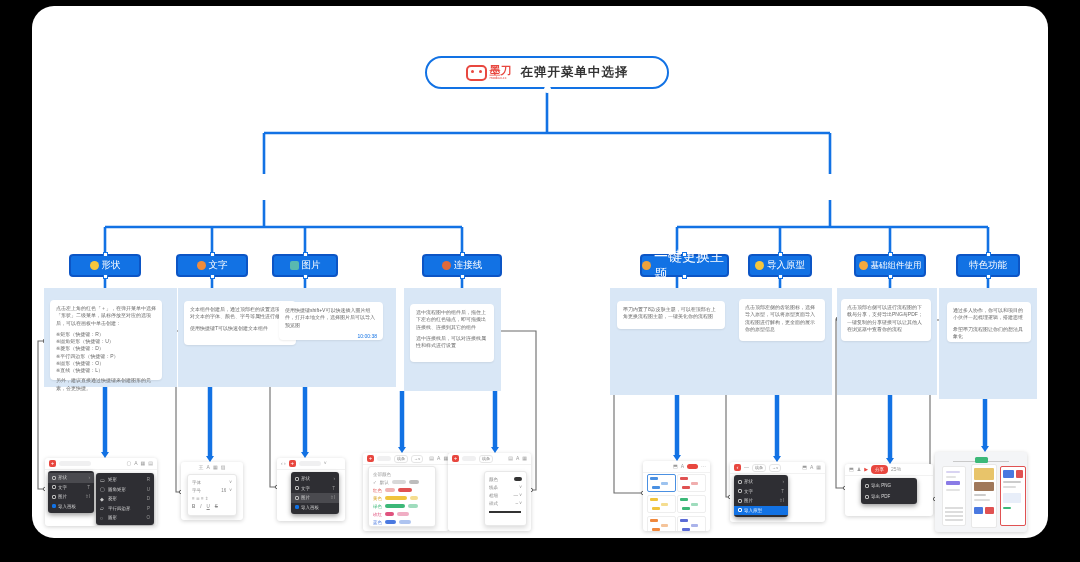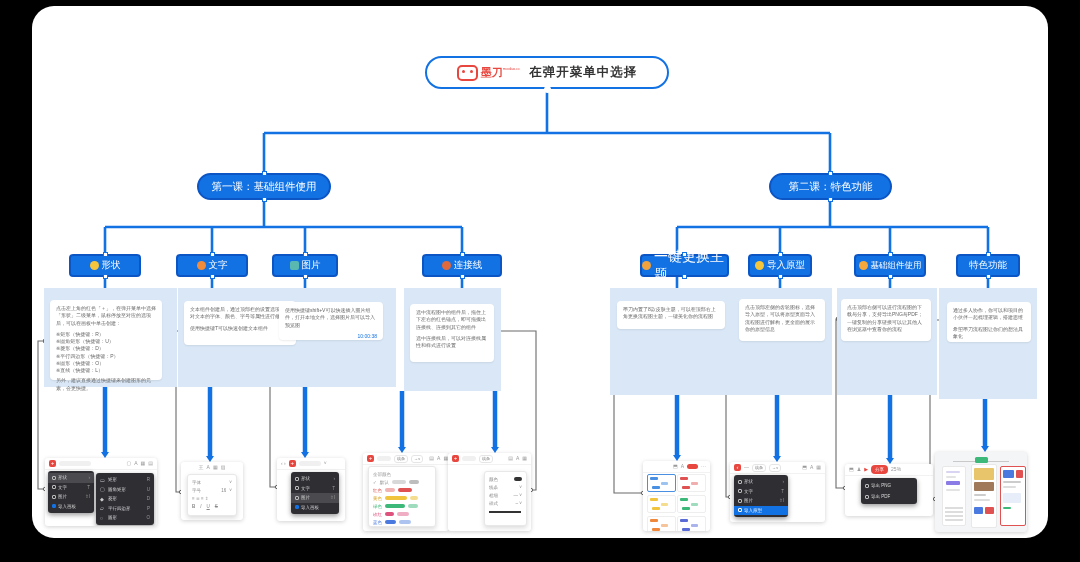--- a/index.html
+++ b/index.html
@@ -8,21 +8,21 @@
   .sheet{position:absolute;left:32px;top:6px;width:1016px;height:532px;background:#fff;border-radius:22px;}
   svg.wires{position:absolute;left:0;top:0;pointer-events:none;}
 
   
   .rootnode{position:absolute;left:425px;top:56px;width:244px;height:33px;background:#fff;
     border:2.5px solid #1272e4;border-radius:18px;display:flex;align-items:center;justify-content:center;gap:9px;box-sizing:border-box;}
   .logo{display:flex;align-items:center;gap:3px;}
   .logo-badge{width:17px;height:12px;border:2px solid #e8473f;border-radius:5px;position:relative;}
   .logo-badge i{position:absolute;top:3px;width:3px;height:3px;background:#e8473f;border-radius:50%;}
   .logo-badge i.l{left:3px}.logo-badge i.r{right:3px}
-  .logo-txt{display:flex;flex-direction:row;line-height:1;}
+  .logo-txt{display:flex;flex-direction:column;line-height:1;}
   .logo-cn{color:#e8473f;font-weight:bold;font-size:11px;}
   .logo-dm{color:#e8473f;font-size:4px;}
   .root-title{font-size:12.5px;font-weight:bold;color:#333;letter-spacing:1px;}
   .rootdot{position:absolute;left:50%;bottom:-6px;width:7px;height:7px;margin-left:-3.5px;background:#fff;border-radius:50%;}
 
   .lesson{position:absolute;height:27px;background:#1272e4;border:2px solid #0c55c5;border-radius:14px;
     color:#fff;font-size:10.5px;display:flex;align-items:center;justify-content:center;box-sizing:border-box;}
   .cnode{position:absolute;top:254px;height:23px;background:#1272e4;border:2px solid #0c55c5;border-radius:4px;
     color:#fff;font-size:9.5px;display:flex;align-items:center;justify-content:center;gap:3px;box-sizing:border-box;}
   .handle-t,.handle-b{position:absolute;left:50%;width:5px;height:5px;margin-left:-2.5px;background:#fff;border:1px solid #1272e4;box-sizing:border-box;}
@@ -158,30 +158,20 @@
         </span>
       <span class="logo-txt">
         <span class="logo-cn">墨刀</span>
         <span class="logo-dm">modao.cc</span>
       </span>
     </span>
     <span class="root-title">在弹开菜单中选择</span>
     <span class="rootdot"></span>
   </div>
 
-  <div class="lesson" style="left:197px;top:173px;width:134px;">
-    <span>第一课：基础组件使用</span>
-    <span class="handle-t"></span>
-    <span class="handle-b"></span>
-  </div>
-  <div class="lesson" style="left:769px;top:173px;width:123px;">
-    <span>第二课：特色功能</span>
-    <span class="handle-t"></span>
-    <span class="handle-b"></span>
-  </div>
 
   <div class="cnode" style="left:69px;width:72px;">
     <span class="nicon ic-bulb"></span>
     <span>形状</span>
     <span class="handle-t"></span>
       <span class="handle-b"></span>
   </div>
   <div class="cnode" style="left:176px;width:72px;">
     <span class="nicon ic-quote"></span>
     <span>文字</span>

